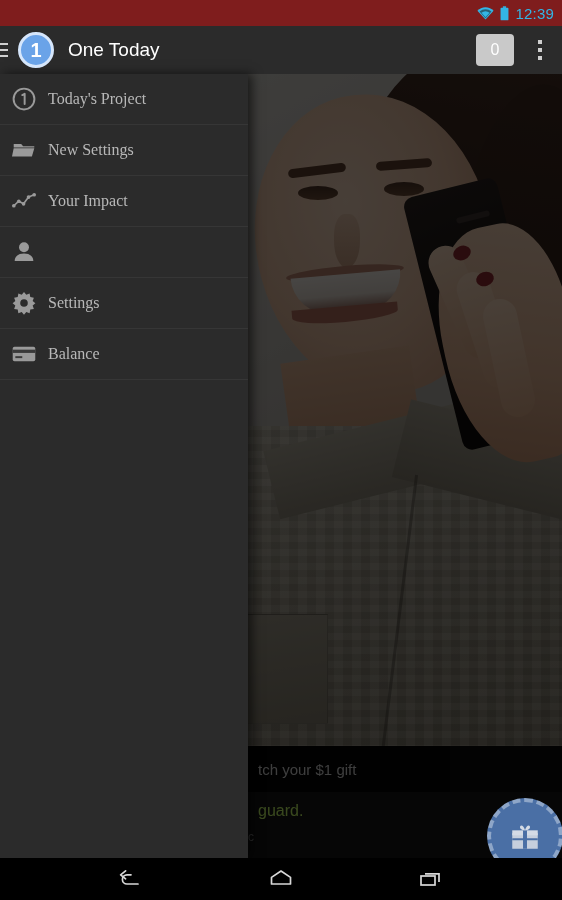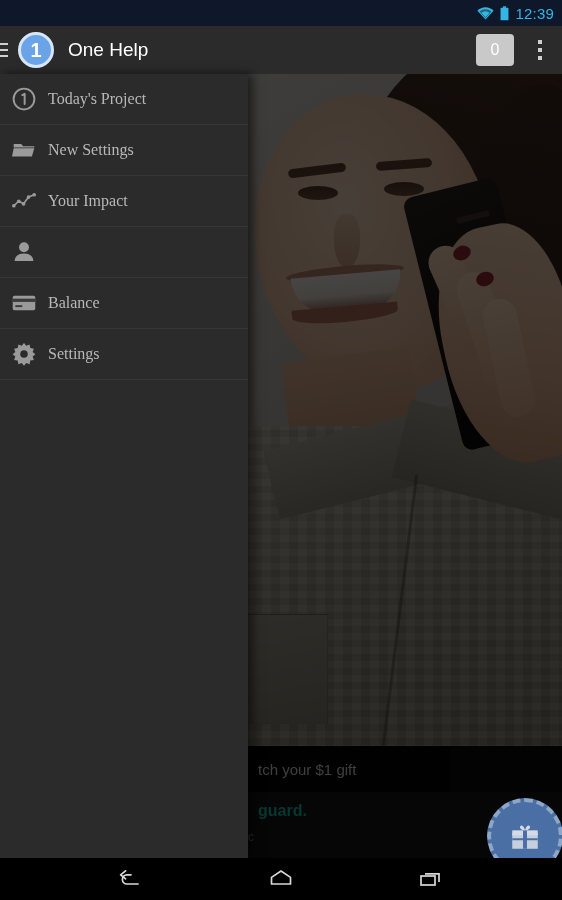--- a/index.html
+++ b/index.html
@@ -7,21 +7,21 @@
     width:562px; height:900px;
     background:#000;
     font-family:"Liberation Sans", sans-serif;
     overflow:hidden;
   }
   #screen { position:relative; width:562px; height:900px; overflow:hidden; background:#000; }
 
   
   #status-bar {
     position:absolute; left:0; top:0; width:562px; height:26px;
-    background:#0f172a; display:flex; align-items:center; justify-content:flex-end;
+    background:#7f1d1d; display:flex; align-items:center; justify-content:flex-end;
     padding-right:8px; gap:6px;
   }
   #status-bar .wifi { width:17px; height:13px; display:block; }
   #status-bar .batt { width:9px; height:15px; display:block; }
   #clock { color:#33b5e5; font-size:15px; letter-spacing:.2px; line-height:1; }
 
   
   #content {
     position:absolute; left:0; top:26px; width:562px; height:832px;
     background:#0b0b0b; overflow:hidden;
@@ -126,22 +126,22 @@
   #match-band {
     position:absolute; left:0; top:720px; width:450px; height:46px;
     background:rgba(0,0,0,.55); display:flex; align-items:center;
   }
   #match-text { color:#cfcfcf; font-size:15px; padding-left:258px; white-space:nowrap; }
   #desc-area {
     position:absolute; left:0; top:766px; width:562px; height:92px;
     background:#141414;
   }
   #desc-title {
-    position:absolute; left:258px; top:10px; color:#14b8a6;
-    font-size:16px; font-weight:bold; white-space:nowrap;
+    position:absolute; left:258px; top:10px; color:#bef264;
+    font-size:16px; font-weight:normal; white-space:nowrap;
   }
   #desc-sub {
     position:absolute; left:248px; top:38px; color:#8e8e8e;
     font-size:12px; white-space:nowrap;
   }
   #desc-big {
     position:absolute; left:238px; top:50px; color:#2e2e2e;
     font-size:44px; white-space:nowrap; letter-spacing:-1px;
   }
   #gift-button {
@@ -288,21 +288,21 @@
 
   <div id="appbar-row">
     <div id="hamburger">
       <i></i>
         <i></i>
         <i></i>
     </div>
     <div id="brand-logo">
       <span>1</span>
     </div>
-    <div id="app-title">One Help</div>
+    <div id="app-title">One Today</div>
     <div id="count-button">
       <span>0</span>
     </div>
     <div id="overflow-menu">
       <i></i>
         <i></i>
         <i></i>
     </div>
   </div>
 
@@ -347,36 +347,36 @@
         <svg viewBox="0 0 24 24">
           <circle cx="12" cy="7.6" r="4.6" fill="#9a9a9a"></circle>
           <path d="M3.4 20.4 C3.4 15.6 7.2 13.4 12 13.4 C16.8 13.4 20.6 15.6 20.6 20.4 Z" fill="#9a9a9a"></path>
         </svg>
       </span>
     </div>
 
     <div class="drawer-item">
       <span class="di-icon">
         <svg viewBox="0 0 24 24">
+          <path d="M12 1.8 l2.1 2.5 3.1-1.1 .6 3.3 3.3 .6 -1.1 3.1 2.5 2.1 -2.5 2.1 1.1 3.1 -3.3 .6 -.6 3.3 -3.1-1.1 -2.1 2.5 -2.1-2.5 -3.1 1.1 -.6-3.3 -3.3-.6 1.1-3.1 -2.5-2.1 2.5-2.1 -1.1-3.1 3.3-.6 .6-3.3 3.1 1.1 Z" fill="#9a9a9a"></path>
+          <circle cx="12" cy="12" r="3.5" fill="#2b2b2b"></circle>
+        </svg>
+      </span>
+      <span class="di-label">Settings</span>
+    </div>
+
+    <div class="drawer-item">
+      <span class="di-icon">
+        <svg viewBox="0 0 24 24">
           <rect x="1.6" y="5.4" width="20.8" height="13.2" rx="1.6" fill="#9a9a9a"></rect>
           <rect x="1.6" y="8" width="20.8" height="3" fill="#3a3a3a"></rect>
           <rect x="4" y="14" width="6.4" height="1.8" fill="#3a3a3a"></rect>
         </svg>
       </span>
       <span class="di-label">Balance</span>
-    </div>
-
-    <div class="drawer-item">
-      <span class="di-icon">
-        <svg viewBox="0 0 24 24">
-          <path d="M12 1.8 l2.1 2.5 3.1-1.1 .6 3.3 3.3 .6 -1.1 3.1 2.5 2.1 -2.5 2.1 1.1 3.1 -3.3 .6 -.6 3.3 -3.1-1.1 -2.1 2.5 -2.1-2.5 -3.1 1.1 -.6-3.3 -3.3-.6 1.1-3.1 -2.5-2.1 2.5-2.1 -1.1-3.1 3.3-.6 .6-3.3 3.1 1.1 Z" fill="#9a9a9a"></path>
-          <circle cx="12" cy="12" r="3.5" fill="#2b2b2b"></circle>
-        </svg>
-      </span>
-      <span class="di-label">Settings</span>
     </div>
 
 
   </div>
 
   <div id="nav-bar">
     <div class="navbtn">
       <svg viewBox="0 0 30 26">
         <path d="M22 18 H11 a4.6 4.6 0 0 1 0-9.2 h4" fill="none" stroke="#d8d8d8" stroke-width="1.7" stroke-linecap="round" stroke-linejoin="round"></path>
         <path d="M9.6 4.8 L4.6 8.8 L9.6 12.8" fill="none" stroke="#d8d8d8" stroke-width="1.7" stroke-linecap="round" stroke-linejoin="round"></path>

